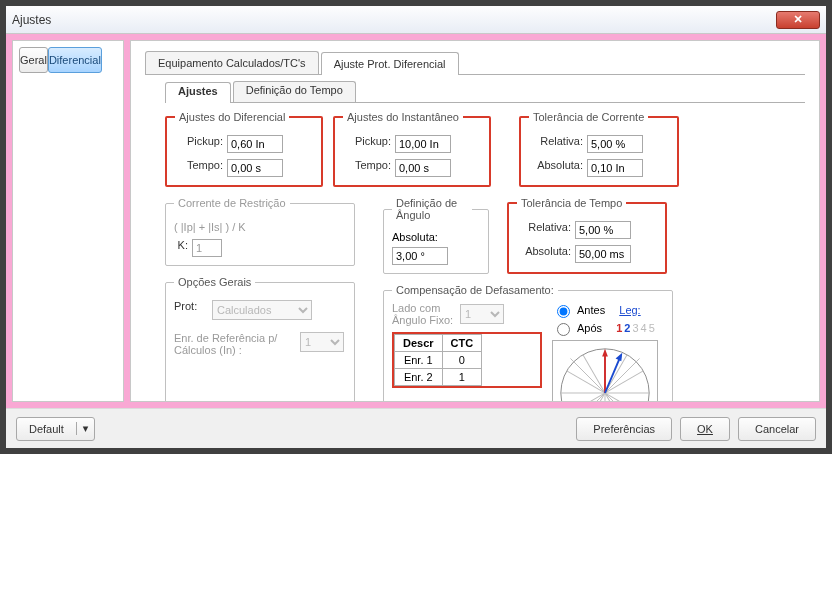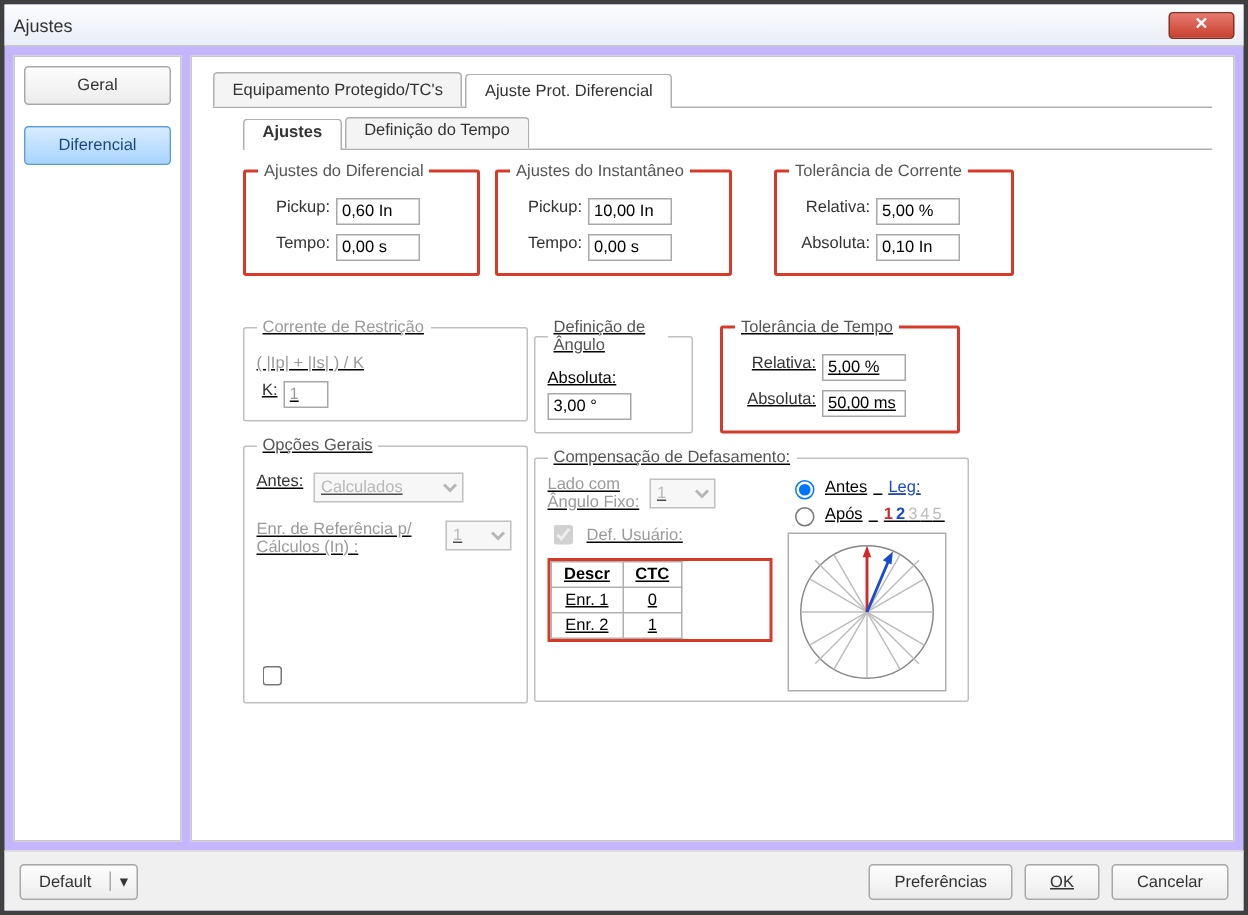--- a/index.html
+++ b/index.html
@@ -1,22 +1,22 @@
 <!DOCTYPE html>
 <html><head>
 <meta charset="utf-8">
 <style>
 * { box-sizing: border-box; font-family: "Segoe UI", Tahoma, sans-serif; font-size: 11px; }
 body { margin: 0; background: #fff; }
-.window { width: 832px; height: 610px; border: 3px solid #404040; position: relative; background: #c4b5fd; }
+.window { width: 832px; height: 454px; border: 6px solid #404040; position: relative; background: #f9a8d4; }
 .titlebar { height: 28px; background: linear-gradient(#fdfdfe,#e8edf5); border-bottom: 1px solid #c8c8c8; display: flex; align-items: center; padding: 0 6px; }
 .titlebar span { color: #333; font-size: 12px; }
 .close-btn { margin-left: auto; width: 44px; height: 18px; background: linear-gradient(#e67a6f,#c8402f); border: 1px solid #8a2c20; border-radius: 3px; color: #fff; text-align: center; line-height: 14px; font-size: 11px; font-weight: bold; }
 .body { display: flex; height: calc(100% - 28px - 40px); padding: 6px; gap: 6px; }
-.left-panel { width: 112px; border: 1px solid #c8c8c8; background: #fff; padding: 6px; display: flex; flex-direction: column; gap: 14px; }
+.left-panel { width: 112px; border: 1px solid #c8c8c8; background: #fff; padding: 6px; display: flex; flex-direction: row; gap: 0; }
 .side-btn { height: 26px; border: 1px solid #a8a8a8; background: linear-gradient(#fdfdfd,#ececec); border-radius: 3px; text-align: center; line-height: 24px; color: #333; }
 .side-btn.active { background: linear-gradient(#d8ecff,#a8d4ff); border-color: #5a9fdc; color: #1a4a7a; }
 .right-panel { flex: 1; border: 1px solid #c8c8c8; background: #fff; padding: 10px 14px; position: relative; overflow: hidden; }
 .tabs { display: flex; border-bottom: 1px solid #b0b0b0; height: 24px; }
 .tab { padding: 3px 12px; border: 1px solid #b0b0b0; border-bottom: none; background: #f4f4f4; margin-right: 2px; border-radius: 3px 3px 0 0; color: #333; line-height: 16px; }
 .tab.active { background: #fff; position: relative; top: 1px; }
 .subtabs { display: flex; border-bottom: 1px solid #b0b0b0; height: 22px; margin-top: 6px; margin-left: 20px; }
 .subtab { padding: 2px 12px; border: 1px solid #b0b0b0; border-bottom: none; background: #f4f4f4; margin-right: 2px; border-radius: 3px 3px 0 0; font-weight: bold; color: #333; }
 .subtab.active { background: #fff; position: relative; top: 1px; }
 .content { padding: 8px 0 0 20px; }
@@ -26,21 +26,21 @@
 .boxes-row { display:flex; gap:10px; }
 fieldset { border: 1px solid #c0c0c0; border-radius: 2px; padding: 6px 8px 8px 8px; margin: 0; }
 fieldset.red { border: 2px solid #d83a2a; }
 legend { color: #555; padding: 0 4px; }
 .field-row { display:flex; align-items:flex-start; gap:4px; margin-top:6px; }
 .field-row label { width: 48px; text-align: right; color: #333; }
 .field-row label.wide { width: 54px; }
 input.txt { width: 56px; height: 18px; border: 1px solid #a8a8a8; padding: 0 3px; background:#fff; }
 input.txt.disabled, .disabled-text { color:#9a9a9a; }
 .grey { color:#9a9a9a; }
-.group2 { display:flex; gap:4px; margin-top:28px;text-decoration:underline; }
+.group2 { display:flex; gap:28px; margin-top:10px; }
 .col { display:flex; flex-direction:column; gap:10px; }
 select.small { width: 100px; height: 20px; border: 1px solid #a8a8a8; background:#f4f4f4; color:#9a9a9a; }
 select.tiny { width: 44px; height: 20px; border: 1px solid #a8a8a8; background:#f4f4f4; color:#9a9a9a; }
 .check { display:flex; align-items:center; gap:6px; color:#333; }
 .check.grey { color:#9a9a9a; }
 .comp-box { border:1px solid #c0c0c0; padding:6px 8px; width: 290px; }
 .comp-top { display:flex; gap:10px; align-items:flex-start; }
 .radio-col { display:flex; flex-direction:column; gap:2px; }
 .radio-col label { display:flex; align-items:center; gap:4px; }
 .leg-link { color:#1a4ad0; text-decoration:underline; }
@@ -69,21 +69,21 @@
   </div>
 
   <div class="body">
     <div class="left-panel">
       <div class="side-btn">Geral</div>
       <div class="side-btn active">Diferencial</div>
     </div>
 
     <div class="right-panel">
       <div class="tabs">
-        <div class="tab">Equipamento Protegido/TC's</div>
+        <div class="tab">Equipamento Calculados/TC's</div>
         <div class="tab active">Ajuste Prot. Diferencial</div>
       </div>
       <div class="subtabs">
         <div class="subtab active">Ajustes</div>
         <div class="subtab" style="font-weight:normal">Definição do Tempo</div>
       </div>
 
       <div class="content">
 
         <div class="boxes-row">
@@ -131,21 +131,21 @@
               <div class="grey" style="margin:6px 0">( |Ip| + |Is| ) / K</div>
               <div class="field-row">
                   <label class="grey" style="width:14px">K:</label>
                   <input class="txt disabled" style="width: 30px;" disabled="" value="1">
                 </div>
             </fieldset>
 
             <fieldset style="width:190px">
               <legend>Opções Gerais</legend>
               <div class="field-row">
-                  <label class="grey" style="width:34px;text-align:left">Antes:</label>
+                  <label class="grey" style="width:34px;text-align:left">Prot:</label>
                   <select class="small" disabled=""><option>Calculados</option></select>
                 </div>
               <div style="margin-top:12px;display:flex;align-items:flex-start;gap:6px">
                 <span class="grey" style="width:120px">Enr. de Referência p/ Cálculos (In) :</span>
                 <select class="tiny" disabled=""><option>1</option></select>
               </div>
               <div class="check" style="margin-top:70px">
                   <input type="checkbox" style="">
                 </div>
             </fieldset>
@@ -173,24 +173,20 @@
             </div>
 
             <fieldset class="comp-box">
               <legend>Compensação de Defasamento:</legend>
               <div class="comp-top">
                 <div style="width:150px">
                   <div style="display:flex;align-items:center;gap:6px">
                     <span class="grey" style="width:62px">Lado com Ângulo Fixo:</span>
                     <select class="tiny" disabled=""><option>1</option></select>
                   </div>
-                  <div class="check grey" style="margin-top:6px">
-                      <input type="checkbox" checked="" disabled="" style="">
-                      <span>Def. Usuário:</span>
-                    </div>
                   <div class="table">
                     <table>
                       <tbody>
                           <tr>
                             <th>Descr</th>
                             <th>CTC</th>
                           </tr>
                       <tr>
                             <td>Enr. 1</td>
                             <td>0</td>

